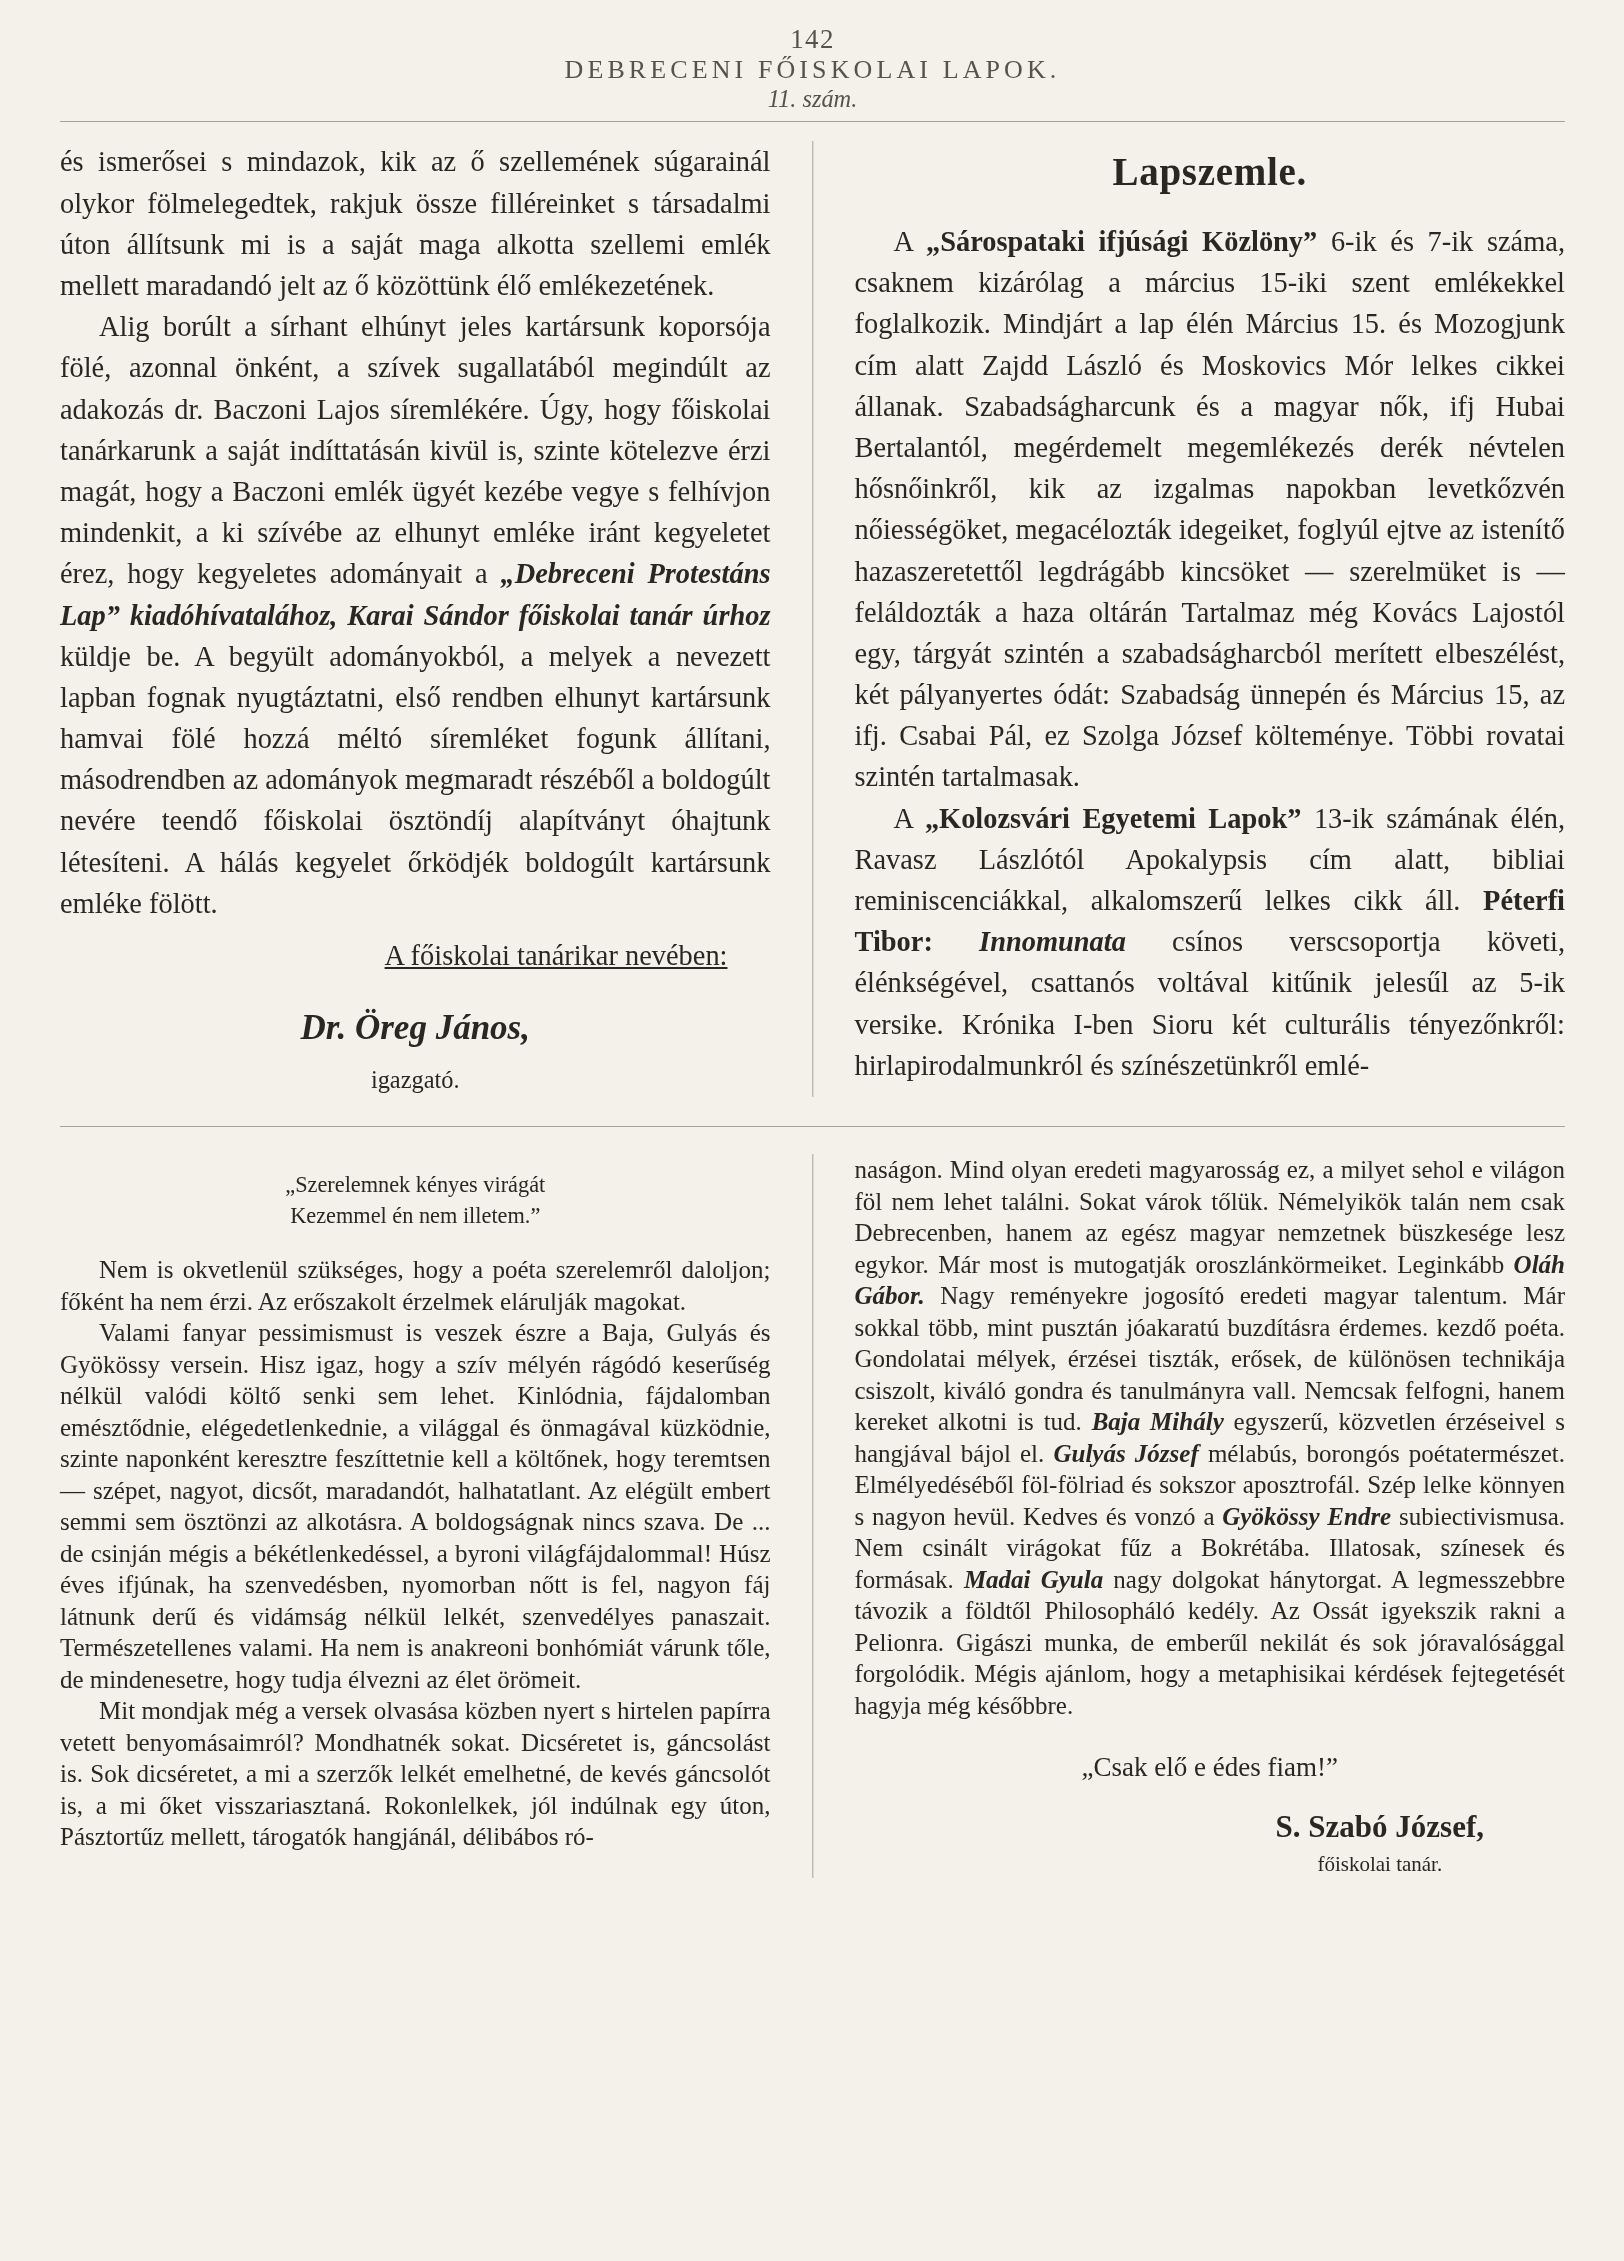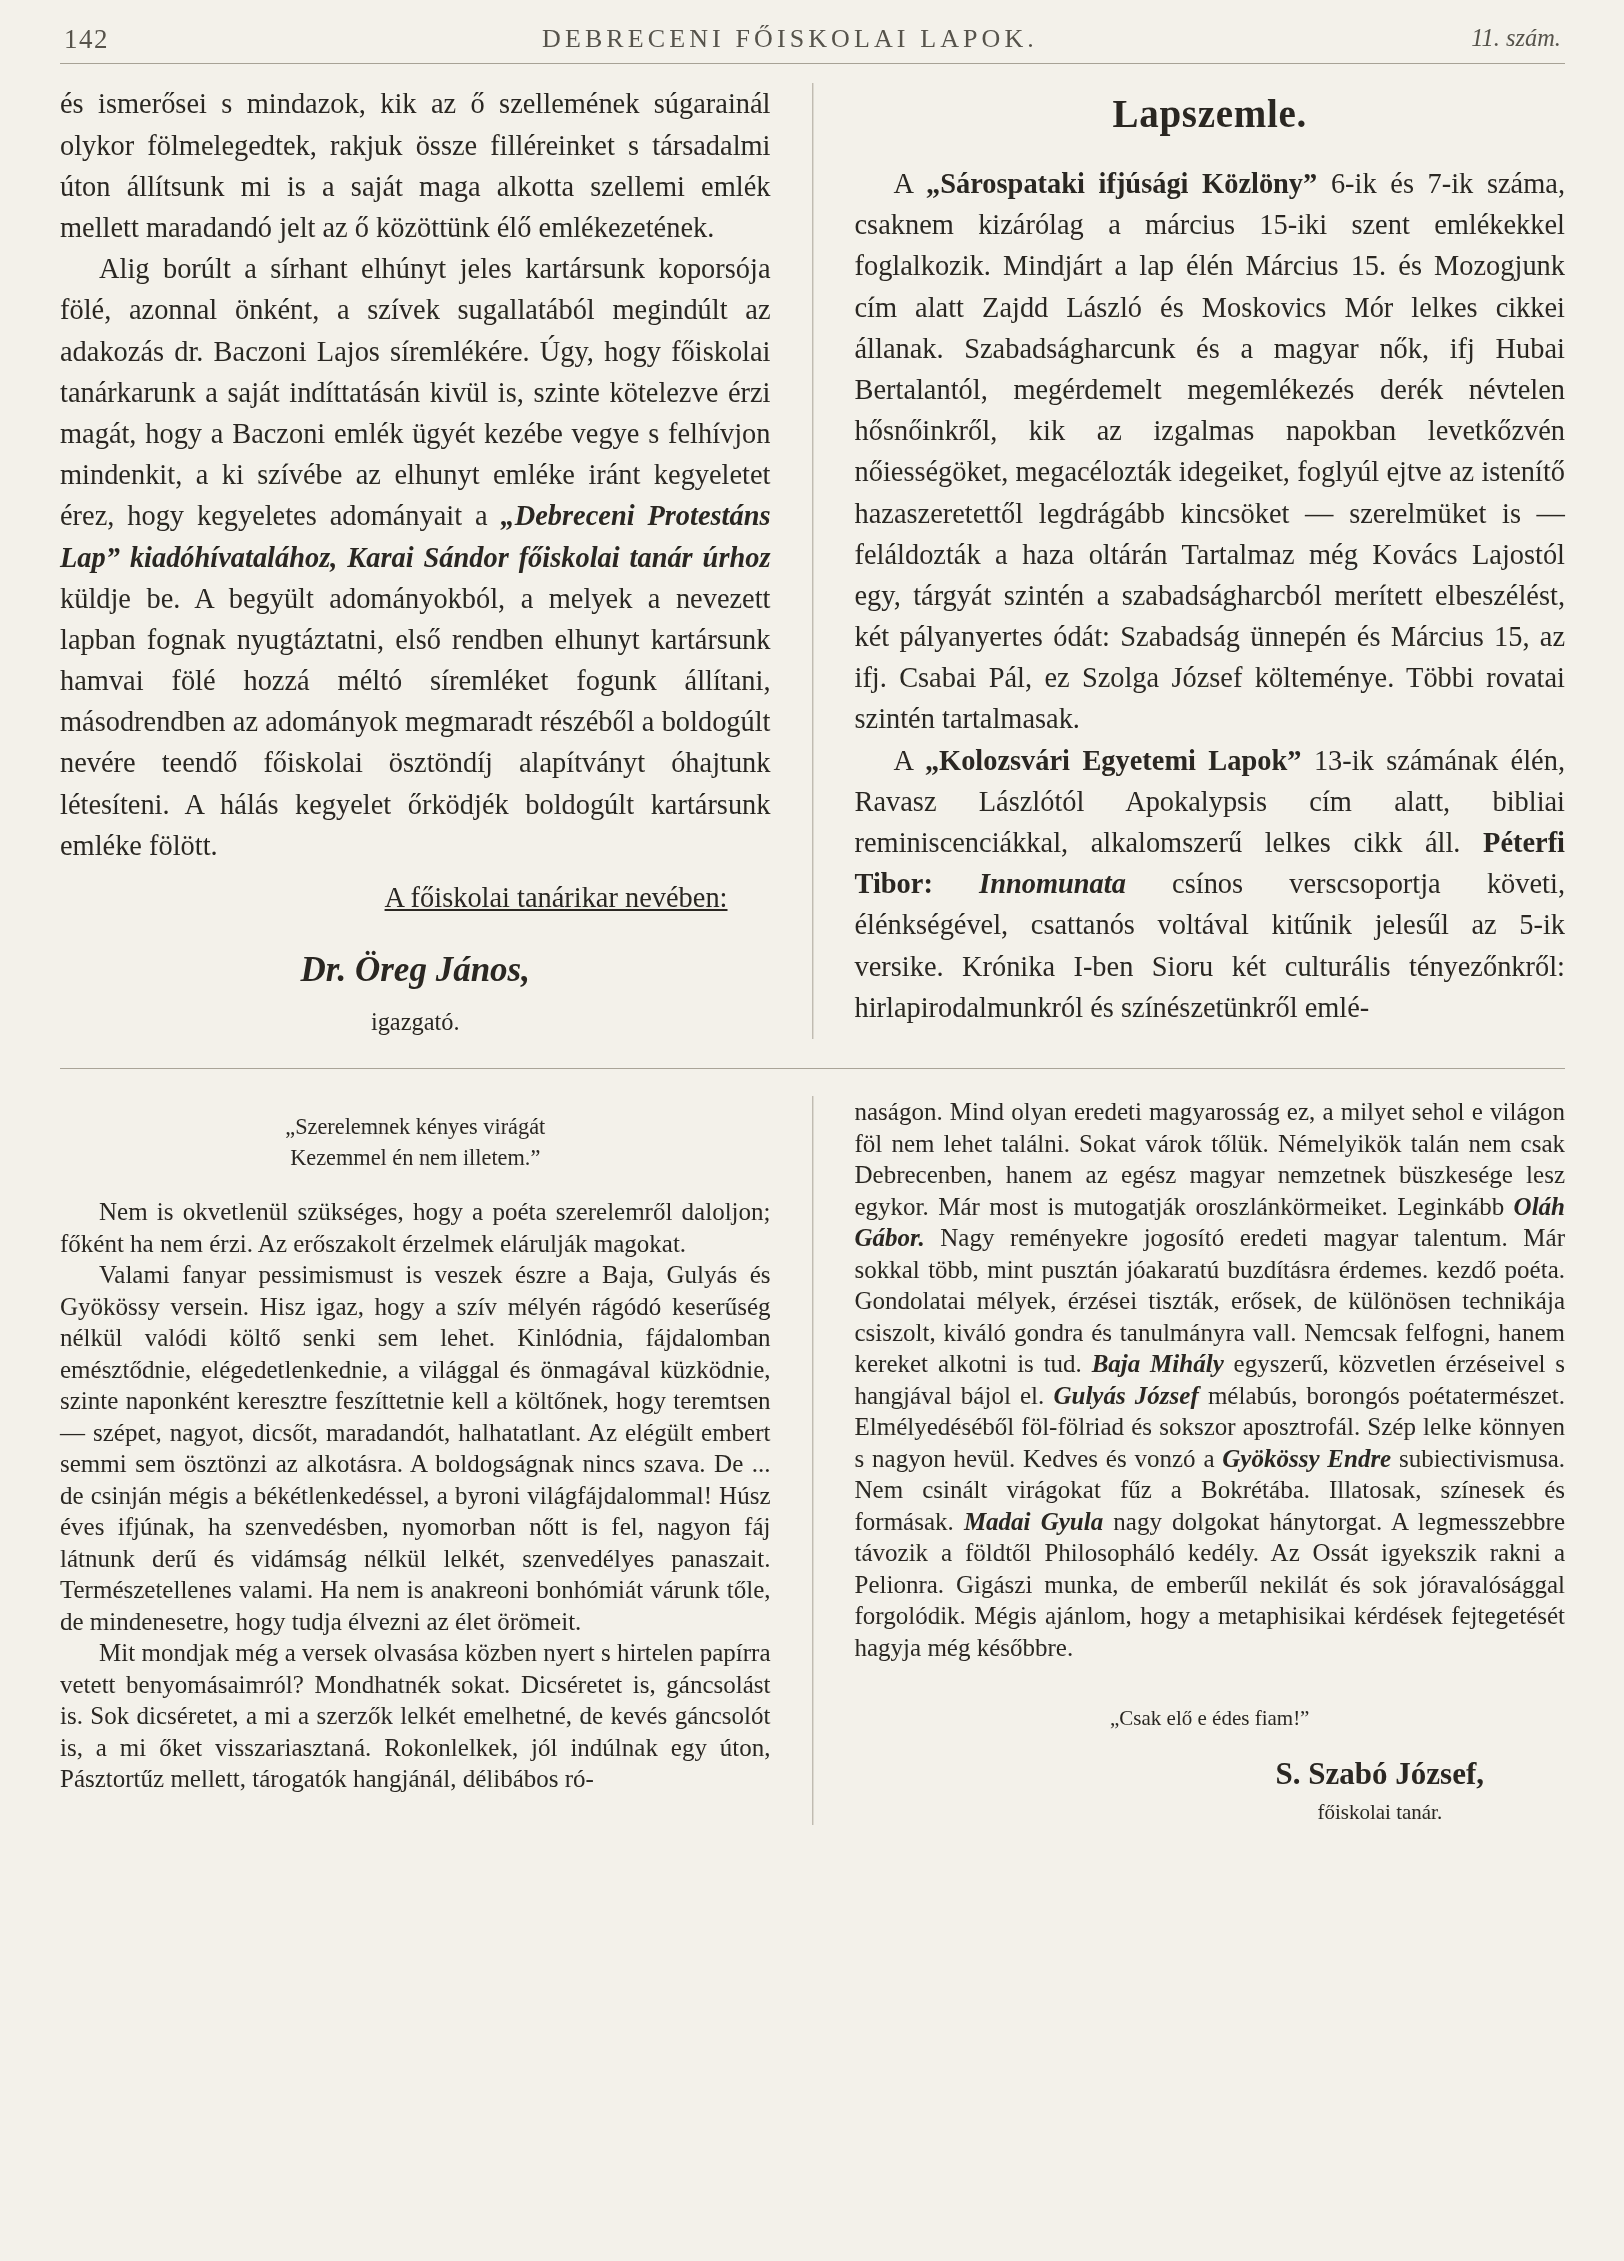--- a/index.html
+++ b/index.html
@@ -9,23 +9,24 @@
     height: 2261px;
     overflow: hidden;
     background: #f3f1ea;
     color: #2a2722;
     font-family: "Liberation Serif", "DejaVu Serif", serif;
   }
   .page { width: 100%; height: 100%; padding: 24.4px 60px 20.3px 60px; }
 
   
   .page-header {
-    display: flex; justify-content: space-between; align-items: flex-start;
+    display: flex; justify-content: space-between; align-items: center;
     color: #56534b; padding: 0 4.1px 8.1px 4.1px;
     border-bottom: 1.4px solid #a7a296;
+    flex-direction: column;
   }
   .page-number { font-size: 27px; letter-spacing: 1.4px; }
   .journal-title { font-size: 26px; letter-spacing: 4.1px; }
   .issue { font-size: 24.4px; font-style: italic; }
 
   
   .cols { display: grid; grid-template-columns: 1fr 1fr; column-gap: 84px; position: relative; }
   .vrule { position: absolute; left: 50%; top: 0; bottom: 0; width: 1.4px; background: #a9a498; transform: translateX(-50%); }
   .col { text-align: justify; }
 
@@ -47,21 +48,21 @@
   
   .byline { text-align: right; padding-right: 43px; margin-top: 10.8px; font-size: 28.4px; text-decoration: underline; }
   .sig-name-top { text-align: center; font-weight: bold; font-style: italic; font-size: 35px; margin-top: 27px; }
   .sig-title-top { text-align: center; font-size: 24.4px; margin-top: 8.1px; }
 
   
   .lapszemle-heading { text-align: center; font-weight: bold; font-size: 39px; letter-spacing: 0.7px; margin: 2.7px 0 20.3px 0; }
 
   
   .epigraph { text-align: center; font-size: 22.3px; line-height: 1.4; margin: 15px 0 23px 0; }
-  .closing-quote { text-align: center; font-size: 21px; margin: 42px 0 23px 0; }
+  .closing-quote { text-align: center; font-size: 27px; margin: 29px 0 23px 0; }
   .sig-wrap { display: flex; justify-content: flex-end; padding-right: 81px; margin-top: 22px; }
   .sig-inner { text-align: center; }
   .sig-name-bottom { font-weight: bold; font-size: 31px; }
   .sig-title-bottom { font-size: 21px; margin-top: 5.4px; }
 </style>
 </head>
 <body>
 
 <div class="page">
 

